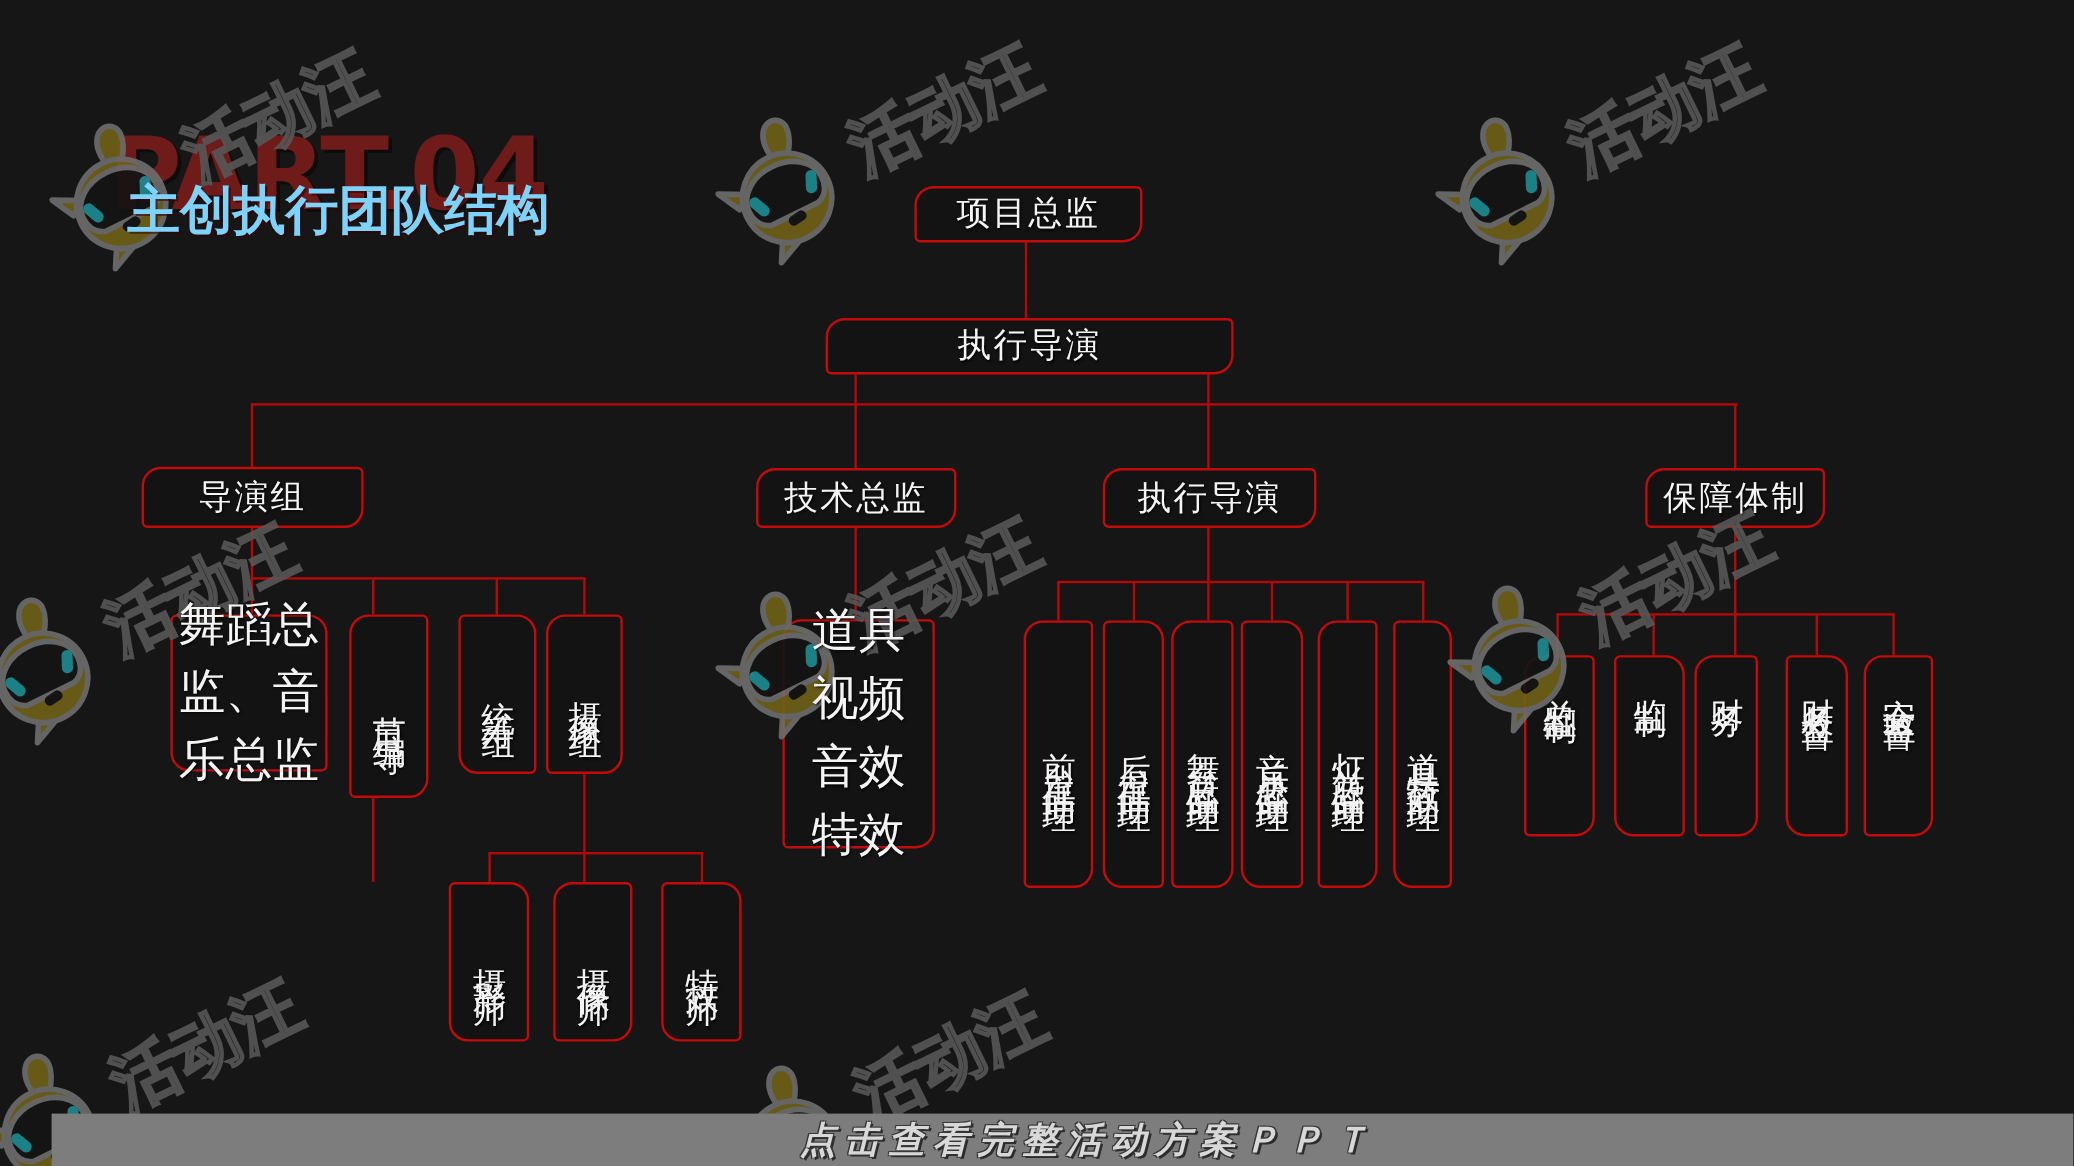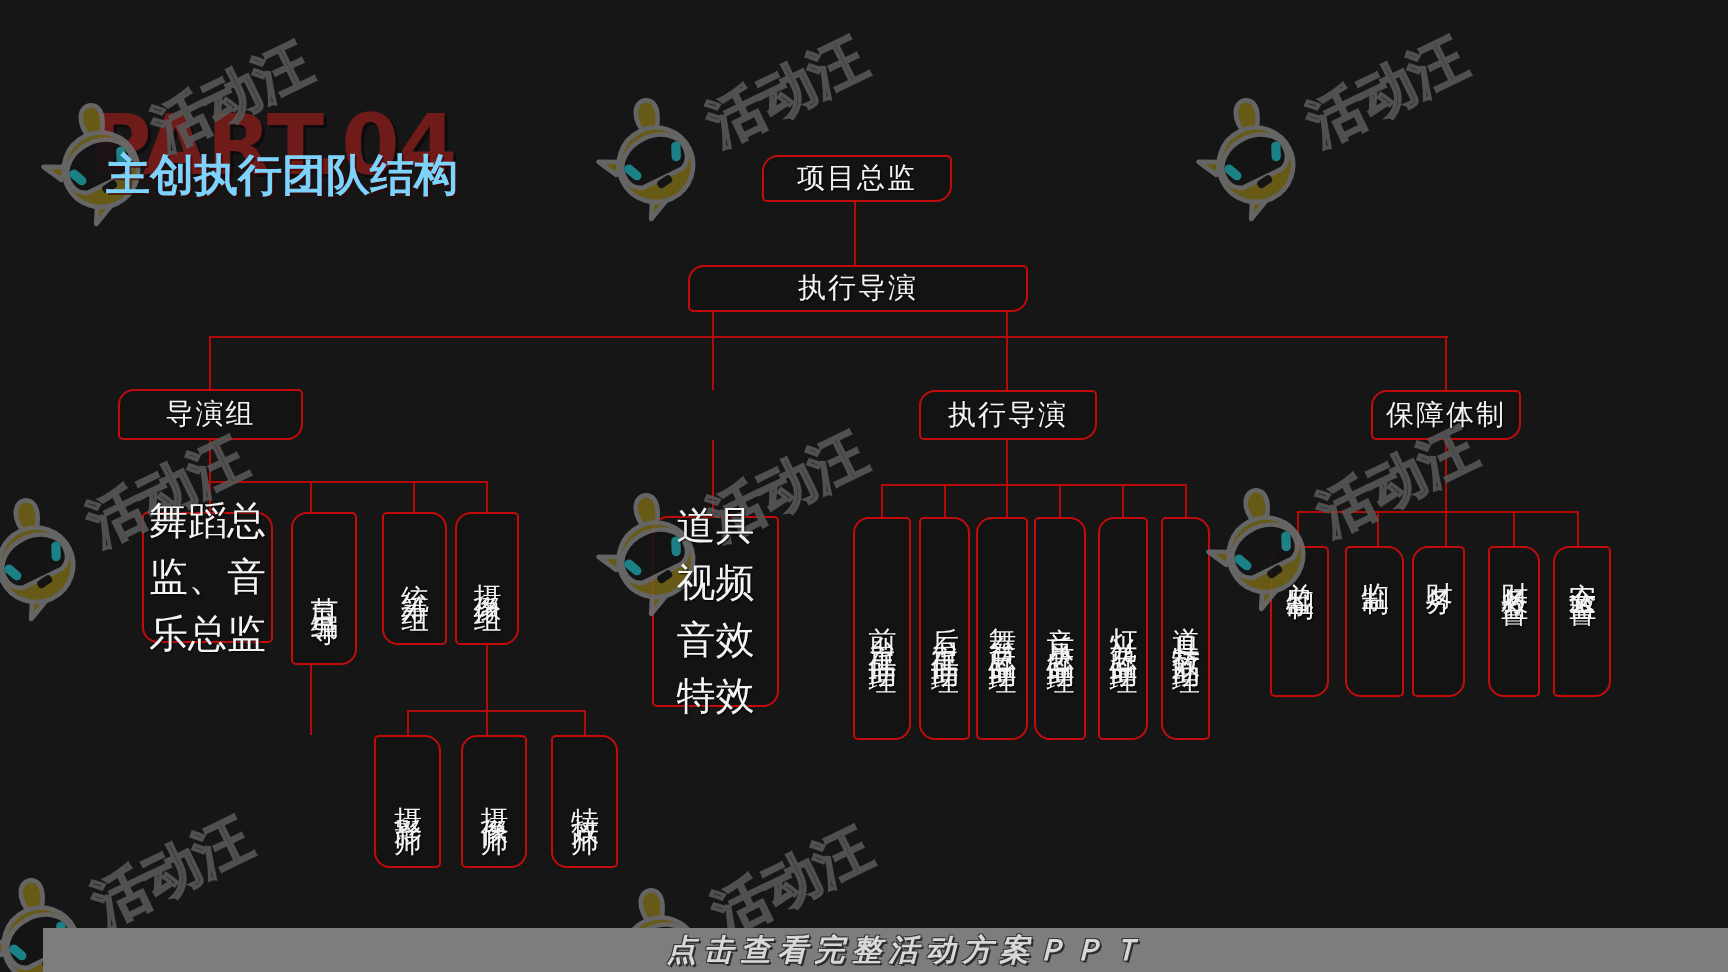--- a/index.html
+++ b/index.html
@@ -109,20 +109,23 @@
   <div class="node head" style="left:762px;top:155px;width:190px;height:47px">
       <span>项目总监</span>
     </div>
   <div class="node head" style="left:688px;top:265px;width:340px;height:47px">
       <span>执行导演</span>
     </div>
 
   <div class="node head" style="left:118px;top:389px;width:185px;height:51px">
       <span>导演组</span>
     </div>
+  <div class="node head" style="left:630px;top:390px;width:167px;height:50px">
+      <span>技术总监</span>
+    </div>
   <div class="node head" style="left:919px;top:390px;width:178px;height:50px">
       <span>执行导演</span>
     </div>
   <div class="node head" style="left:1371px;top:390px;width:150px;height:50px">
       <span>保障体制</span>
     </div>
 
   <div class="node ml alt" style="left:142px;top:512px;width:131px;height:131px">
       <span>舞蹈总
 监、音

